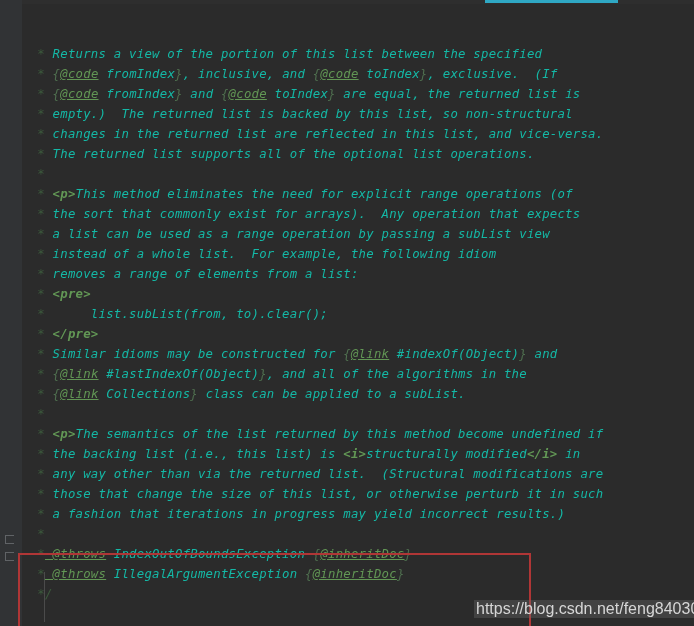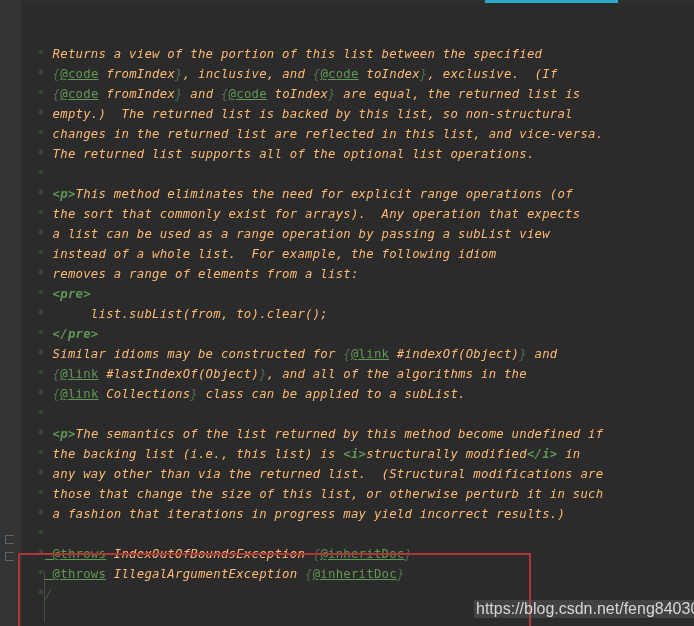--- a/index.html
+++ b/index.html
@@ -39,23 +39,23 @@
     width:672px; height:622px;
     font-size:12.3px;
     line-height:20px;
     white-space:pre;
     letter-spacing:0.02em;
   }
   .line{ height:20px; }
   .ind{ color:#5e6060; }
 
   
-  .doc      { color:#fdba74; font-style:italic; }
+  .doc      { color:#14b8a6; font-style:italic; }
   .star     { color:#3c5a3c; font-style:italic; }
-  .tag      { color:#629755; text-decoration:underline; }
+  .tag      { color:#629755; font-style:italic; text-decoration:underline; }
   .htmltag  { color:#629755; font-style:italic; font-weight:bold; }
   .brace    { color:#4f6f4f; font-style:italic; }
 
   
   #indent-guide{
     position:absolute; left:44px; top:572px;
     width:1px; height:50px; background:#4b4b4b;
   }
 
   

